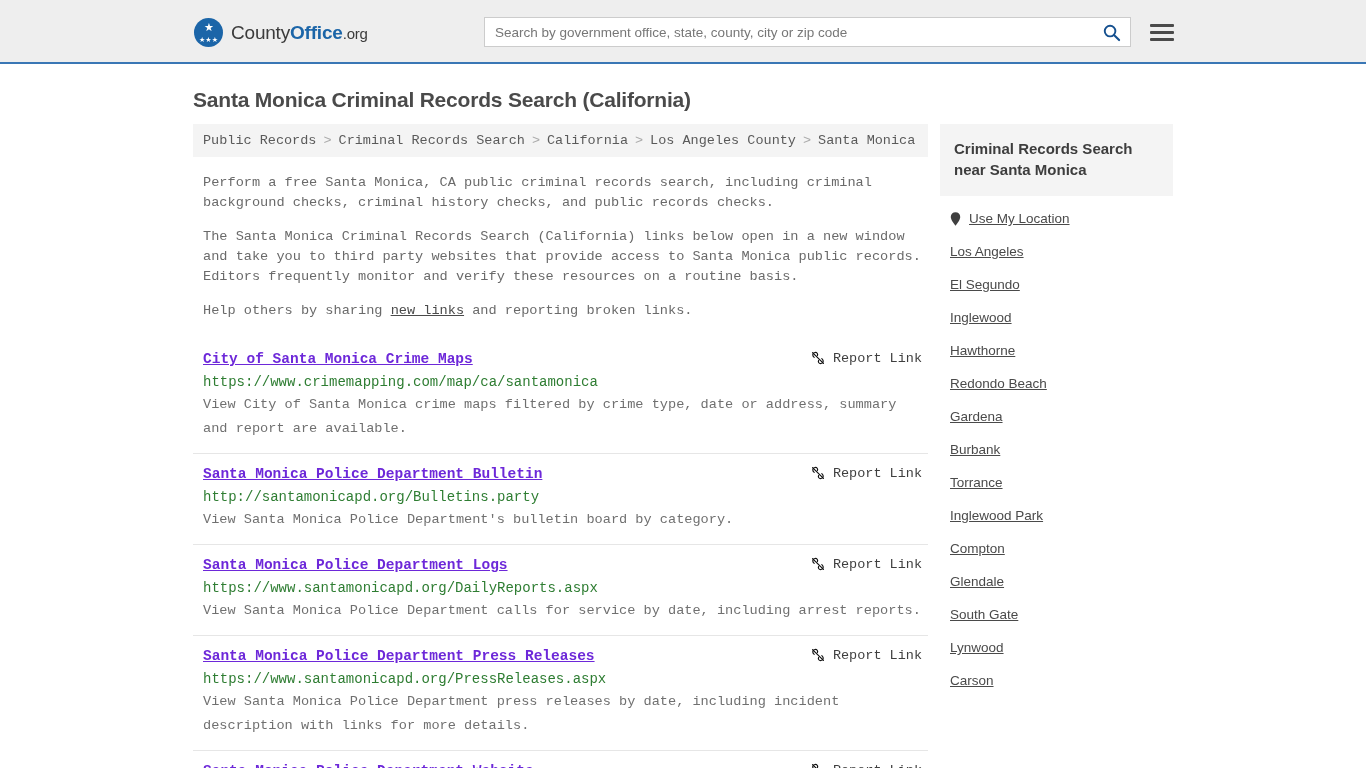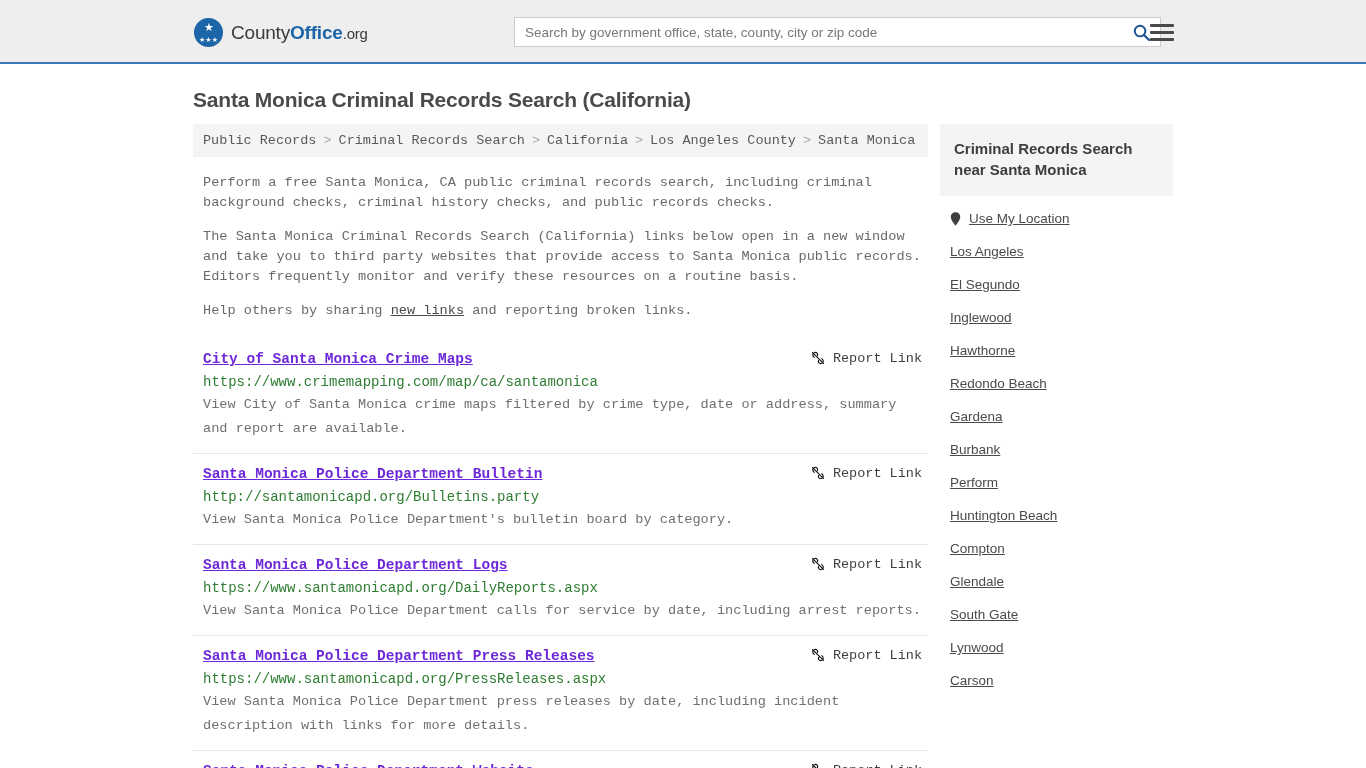--- a/index.html
+++ b/index.html
@@ -65,21 +65,21 @@
     color: #3b3b3b;
     letter-spacing: -0.2px;
     white-space: nowrap;
   }
   .brand-text .b-county { color: #3b3b3b; }
   .brand-text .b-office { color: #1b65a8; font-weight: bold; }
   .brand-text .b-org { color: #3b3b3b; font-size: 15px; }
 
   .search-wrap {
     position: absolute;
-    left: 514px;
+    left: 484px;
     top: 17px;
     width: 647px;
     height: 30px;
     background: #ffffff;
     border: 1px solid #cccccc;
     display: flex;
     align-items: center;
   }
   .search-input {
     flex: 1 1 auto;
@@ -428,24 +428,24 @@
             <div class="side-link">
               <a>Redondo Beach</a>
             </div>
             <div class="side-link">
               <a>Gardena</a>
             </div>
             <div class="side-link">
               <a>Burbank</a>
             </div>
             <div class="side-link">
-              <a>Perform</a>
-            </div>
-            <div class="side-link">
-              <a>Huntington Beach</a>
+              <a>Torrance</a>
+            </div>
+            <div class="side-link">
+              <a>Inglewood Park</a>
             </div>
             <div class="side-link">
               <a>Compton</a>
             </div>
             <div class="side-link">
               <a>Glendale</a>
             </div>
             <div class="side-link">
               <a>South Gate</a>
             </div>

